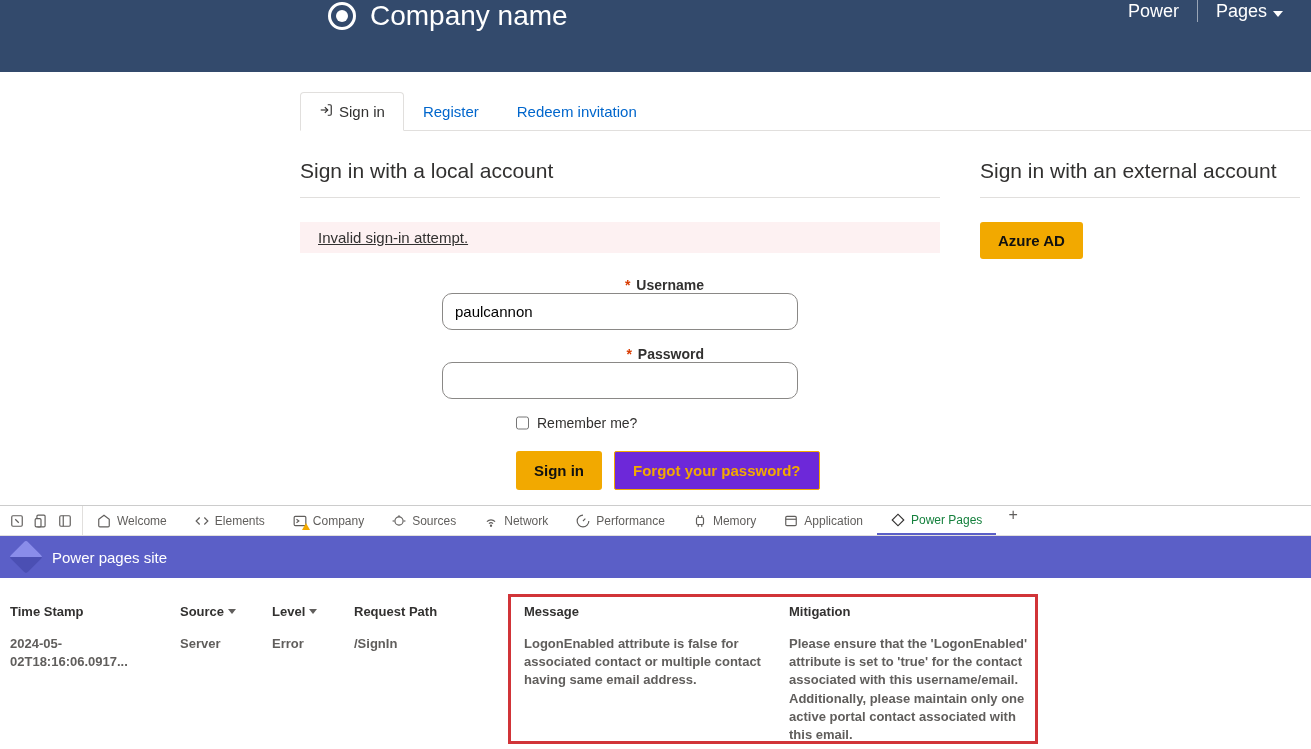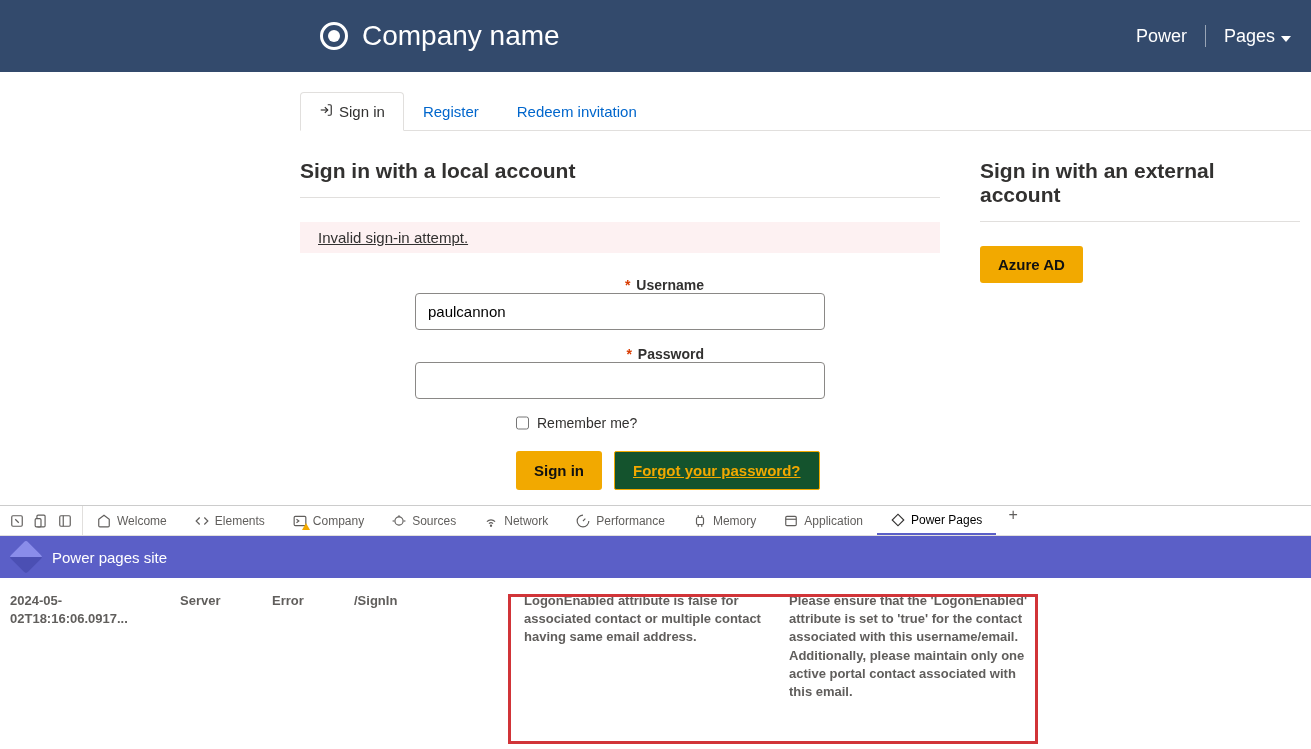--- a/index.html
+++ b/index.html
@@ -1,19 +1,19 @@
 <!DOCTYPE html>
 <html><head>
   <meta charset="utf-8">
   <style>
     * { box-sizing: border-box; margin: 0; padding: 0; }
     body { font-family: "Segoe UI", Arial, sans-serif; font-size: 14px; color: #323130; background: #fff; }
 
     
-    .header { background: #334a6c; color: #fff; height: 72px; display: flex; align-items: center; padding: 0 20px; }
+    .header { background: #334a6c; color: #fff; height: 72px; display: flex; align-items: flex-start; padding: 0 28px; }
     .header-left { display: flex; align-items: center; margin-left: 300px; gap: 14px; }
     .logo-circle { width: 28px; height: 28px; border: 3px solid #fff; border-radius: 50%; position: relative; display:flex;align-items:center;justify-content:center;}
     .logo-inner { width: 12px; height: 12px; background: #fff; border-radius: 50%; }
     .brand { font-size: 28px; font-weight: 500; }
     .header-right { margin-left: auto; display: flex; align-items: center; gap: 18px; font-size: 18px; }
     .header-right a { color: #fff; text-decoration: none; }
     .header-divider { width: 1px; height: 22px; background: rgba(255,255,255,0.5); }
     .caret-down { display:inline-block; margin-left:6px; width:0;height:0;border-left:5px solid transparent;border-right:5px solid transparent;border-top:6px solid #fff;}
 
     
@@ -21,44 +21,44 @@
     .tabs { display: flex; border-bottom: 1px solid #e1dfdd; margin-top: 20px; }
     .tab { padding: 10px 18px; color: #0066cc; cursor: pointer; font-size: 15px; border:1px solid transparent; border-bottom:none; display:flex;align-items:center;gap:6px;}
     .tab.active { color: #323130; background: #fff; border: 1px solid #e1dfdd; border-bottom: 1px solid #fff; margin-bottom: -1px; border-radius: 4px 4px 0 0;}
     .signin-icon { font-size: 14px; }
 
     
     .main-cols { display: flex; gap: 40px; padding-top: 28px; width: 1010px;}
     .col-left { flex: 1; max-width: 640px;}
     .col-right { width: 320px; }
 
-    h2 { font-size: 21px; font-weight: 700; margin-bottom: 14px; }
+    h2 { font-size: 21px; font-weight: 400; margin-bottom: 14px; }
     .section-rule { border-top: 1px solid #e1dfdd; margin-bottom: 24px; }
 
     
     .alert { background: #fdf1f2; padding: 7px 18px; margin-bottom: 24px; }
     .alert-text { text-decoration: underline; color: #323130; font-size: 15px;}
 
     
     .form-row { display: flex; align-items: center; margin-bottom: 16px; flex-direction: column; }
     .label-col { width: 200px; text-align: right; padding-right: 16px; font-weight: 600; }
     .req { color: #d83b01; margin-right: 2px; }
     .input-col { flex: 1; }
-    .text-input { width: 410px; padding: 9px 12px; border: 1px solid #8a8886; border-radius: 4px; font-size: 15px; }
+    .text-input { width: 356px; padding: 9px 12px; border: 1px solid #8a8886; border-radius: 10px; font-size: 15px; }
     .check-row { margin-left: 216px; display:flex;gap:8px;margin-bottom:20px;}
     .btn-row { margin-left: 216px; display:flex;gap:12px;}
     .btn-primary { background: #f2a900; border: none; color: #111; font-weight: 600; padding: 10px 18px; font-size: 15px; cursor: pointer; border-radius:3px;}
-    .btn-outline { background: #14532d; border: 1px solid #f2a900; color: #f2a900; font-weight: 600; padding: 10px 18px; font-size: 15px; cursor: pointer; border-radius:2px;text-decoration:underline;}
+    .btn-outline { background: #6d28d9; border: 1px solid #f2a900; color: #f2a900; font-weight: 600; padding: 10px 18px; font-size: 15px; cursor: pointer; border-radius:2px;}
 
     
     .devtools { position: absolute; top: 505px; left: 0; right: 0; bottom: 0; border-top: 1px solid #ccc; background: #fff;}
     .devtools-tabs { display: flex; height: 30px; border-bottom: 1px solid #e1dfdd; font-size: 12px; gap:0;}
     .dt-left-icons { display:flex; gap:10px; padding: 0 10px; align-items:center; border-right:1px solid #e1dfdd; height:100%;}
     .dt-tab { display: flex; align-items: center; gap: 6px; padding: 0 14px; height: 100%; cursor: pointer; color: #605e5c; }
-    .dt-tab.active { color: #000000; border-bottom: 2px solid #5b5fc7; }
+    .dt-tab.active { color: #15803d; border-bottom: 2px solid #5b5fc7; }
     .dt-icon { width: 14px; height: 14px; display:inline-flex;align-items:center;justify-content:center;}
     .plus-tab { padding:0 12px; font-size:16px; color:#605e5c;}
     .warn-dot{position:relative;}
     .warn-dot::after{content:"";position:absolute;right:-3px;bottom:-2px;width:0;height:0;border-left:4px solid transparent;border-right:4px solid transparent;border-bottom:7px solid #f2a900;}
 
     .pp-header { background: #5b5fc7; color: #fff; height: 42px; display: flex; align-items: center; gap: 14px; padding: 0 14px; font-size: 15px;}
     .pp-logo { width: 24px; height: 24px; background: linear-gradient(135deg,#8a8dea 50%,#4b4fb3 50%); transform: rotate(45deg); border-radius:3px;}
 
     .log-table { padding: 14px 10px; }
     .log-head, .log-row { display: grid; grid-template-columns: 170px 92px 82px 170px 265px 260px; font-size: 13px; }
@@ -253,20 +253,42 @@
       </div>
     <div class="plus-tab">+</div>
   </div>
 
   <div class="pp-header">
     <span class="pp-logo"></span>
     <span>Power pages site</span>
   </div>
 
   <div class="log-table">
+    <div class="log-head">
+      <div class="th">
+          <span>Time Stamp</span>
+        </div>
+      <div class="th">
+          <span>Source</span>
+          <span class="chev-dn"></span>
+        </div>
+      <div class="th">
+          <span>Level</span>
+          <span class="chev-dn"></span>
+        </div>
+      <div class="th">
+          <span>Request Path</span>
+        </div>
+      <div class="th">
+          <span>Message</span>
+        </div>
+      <div class="th">
+          <span>Mitigation</span>
+        </div>
+    </div>
     <div class="log-row">
       <div>2024-05-02T18:16:06.0917...</div>
       <div>Server</div>
       <div>Error</div>
       <div>/SignIn</div>
       <div>LogonEnabled attribute is false for associated contact or multiple contact having same email address.</div>
       <div>Please ensure that the 'LogonEnabled' attribute is set to 'true' for the contact associated with this username/email. Additionally, please maintain only one active portal contact associated with this email.</div>
     </div>
   </div>
 

